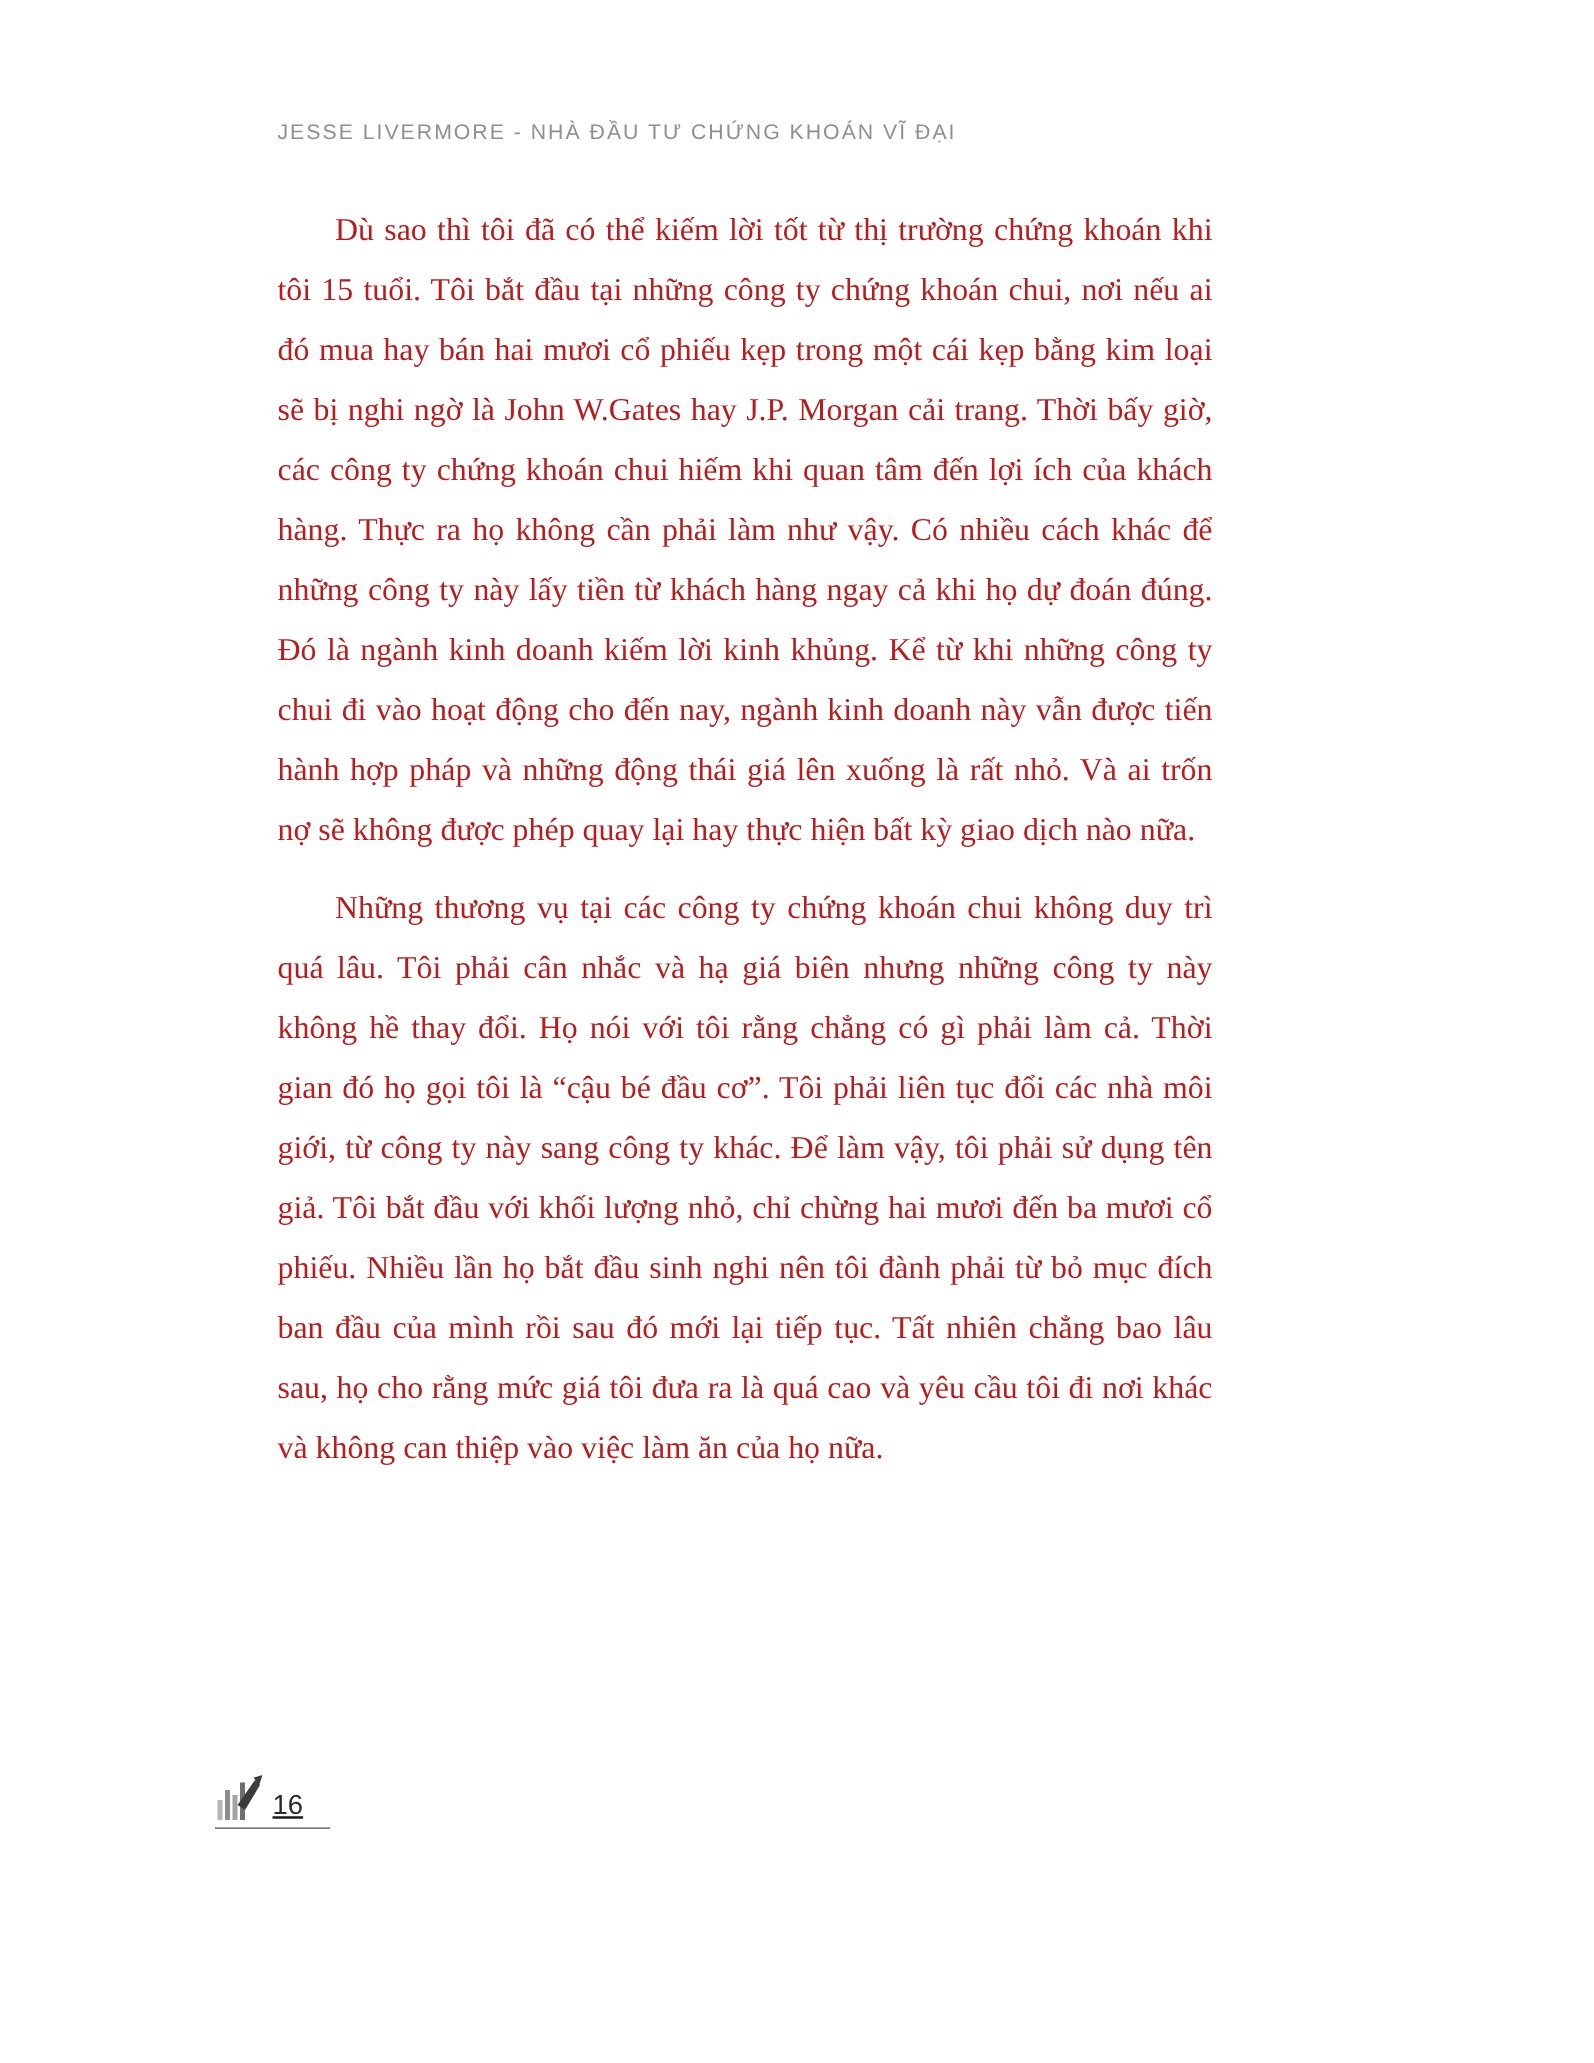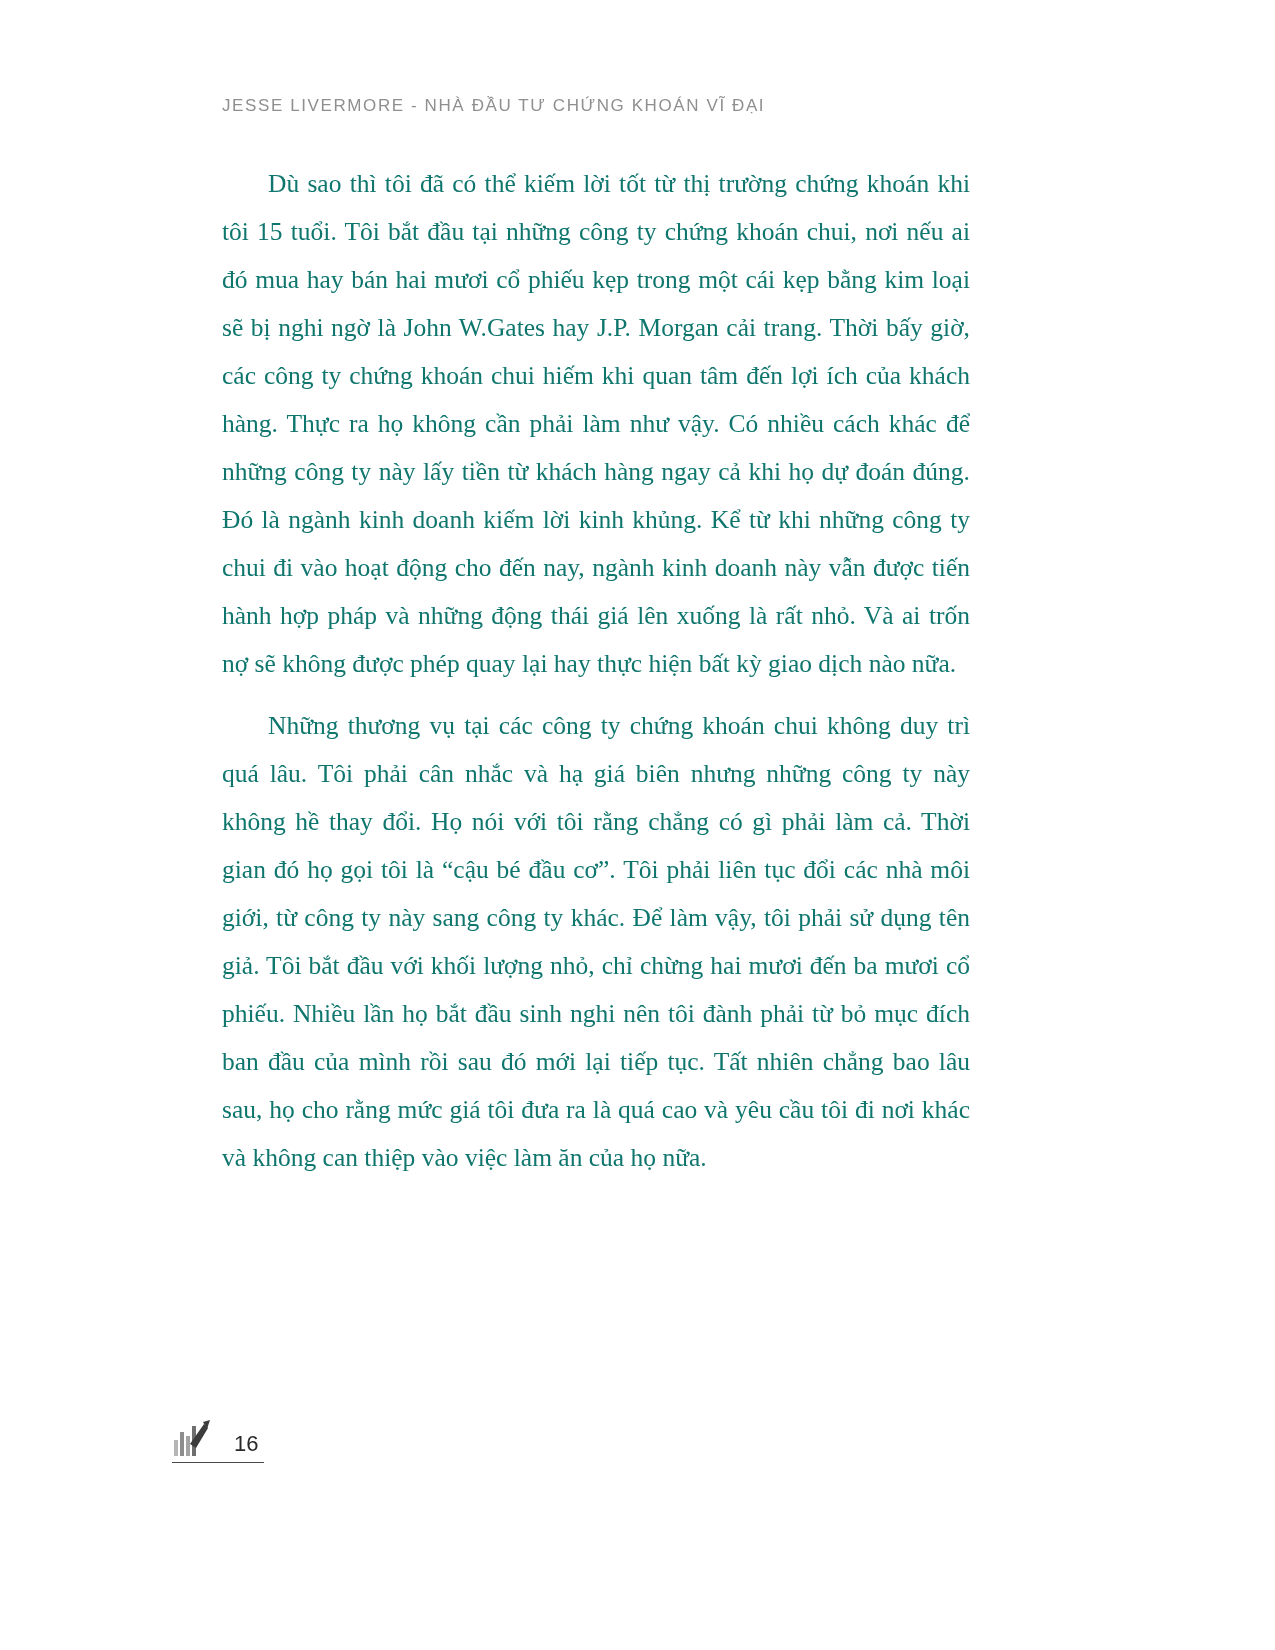--- a/index.html
+++ b/index.html
@@ -33,35 +33,36 @@
     left: 222px;
     top: 160px;
     width: 748px;
   }
   .body-text p {
     margin: 0 0 14px 0;
     font-size: 25.5px;
     line-height: 48px;
     text-align: justify;
     text-indent: 46px;
-    color: #0f766e;
+    color: #b91c1c;
   }
   .footer {
     position: absolute;
     left: 172px;
     top: 1418px;
     width: 110px;
   }
   .footer-inner {
     display: flex;
     align-items: flex-end;
-    gap: 24px;
+    gap: 8px;
     padding-bottom: 4px;
     border-bottom: 1.5px solid #4a4a4a;
     width: 92px;
+    text-decoration: underline;
   }
   .logo-icon {
     width: 38px;
     height: 40px;
     display: inline-block;
   }
   .page-number {
     font-family: "Liberation Sans", sans-serif;
     font-size: 22px;
     color: #2a2a2a;

